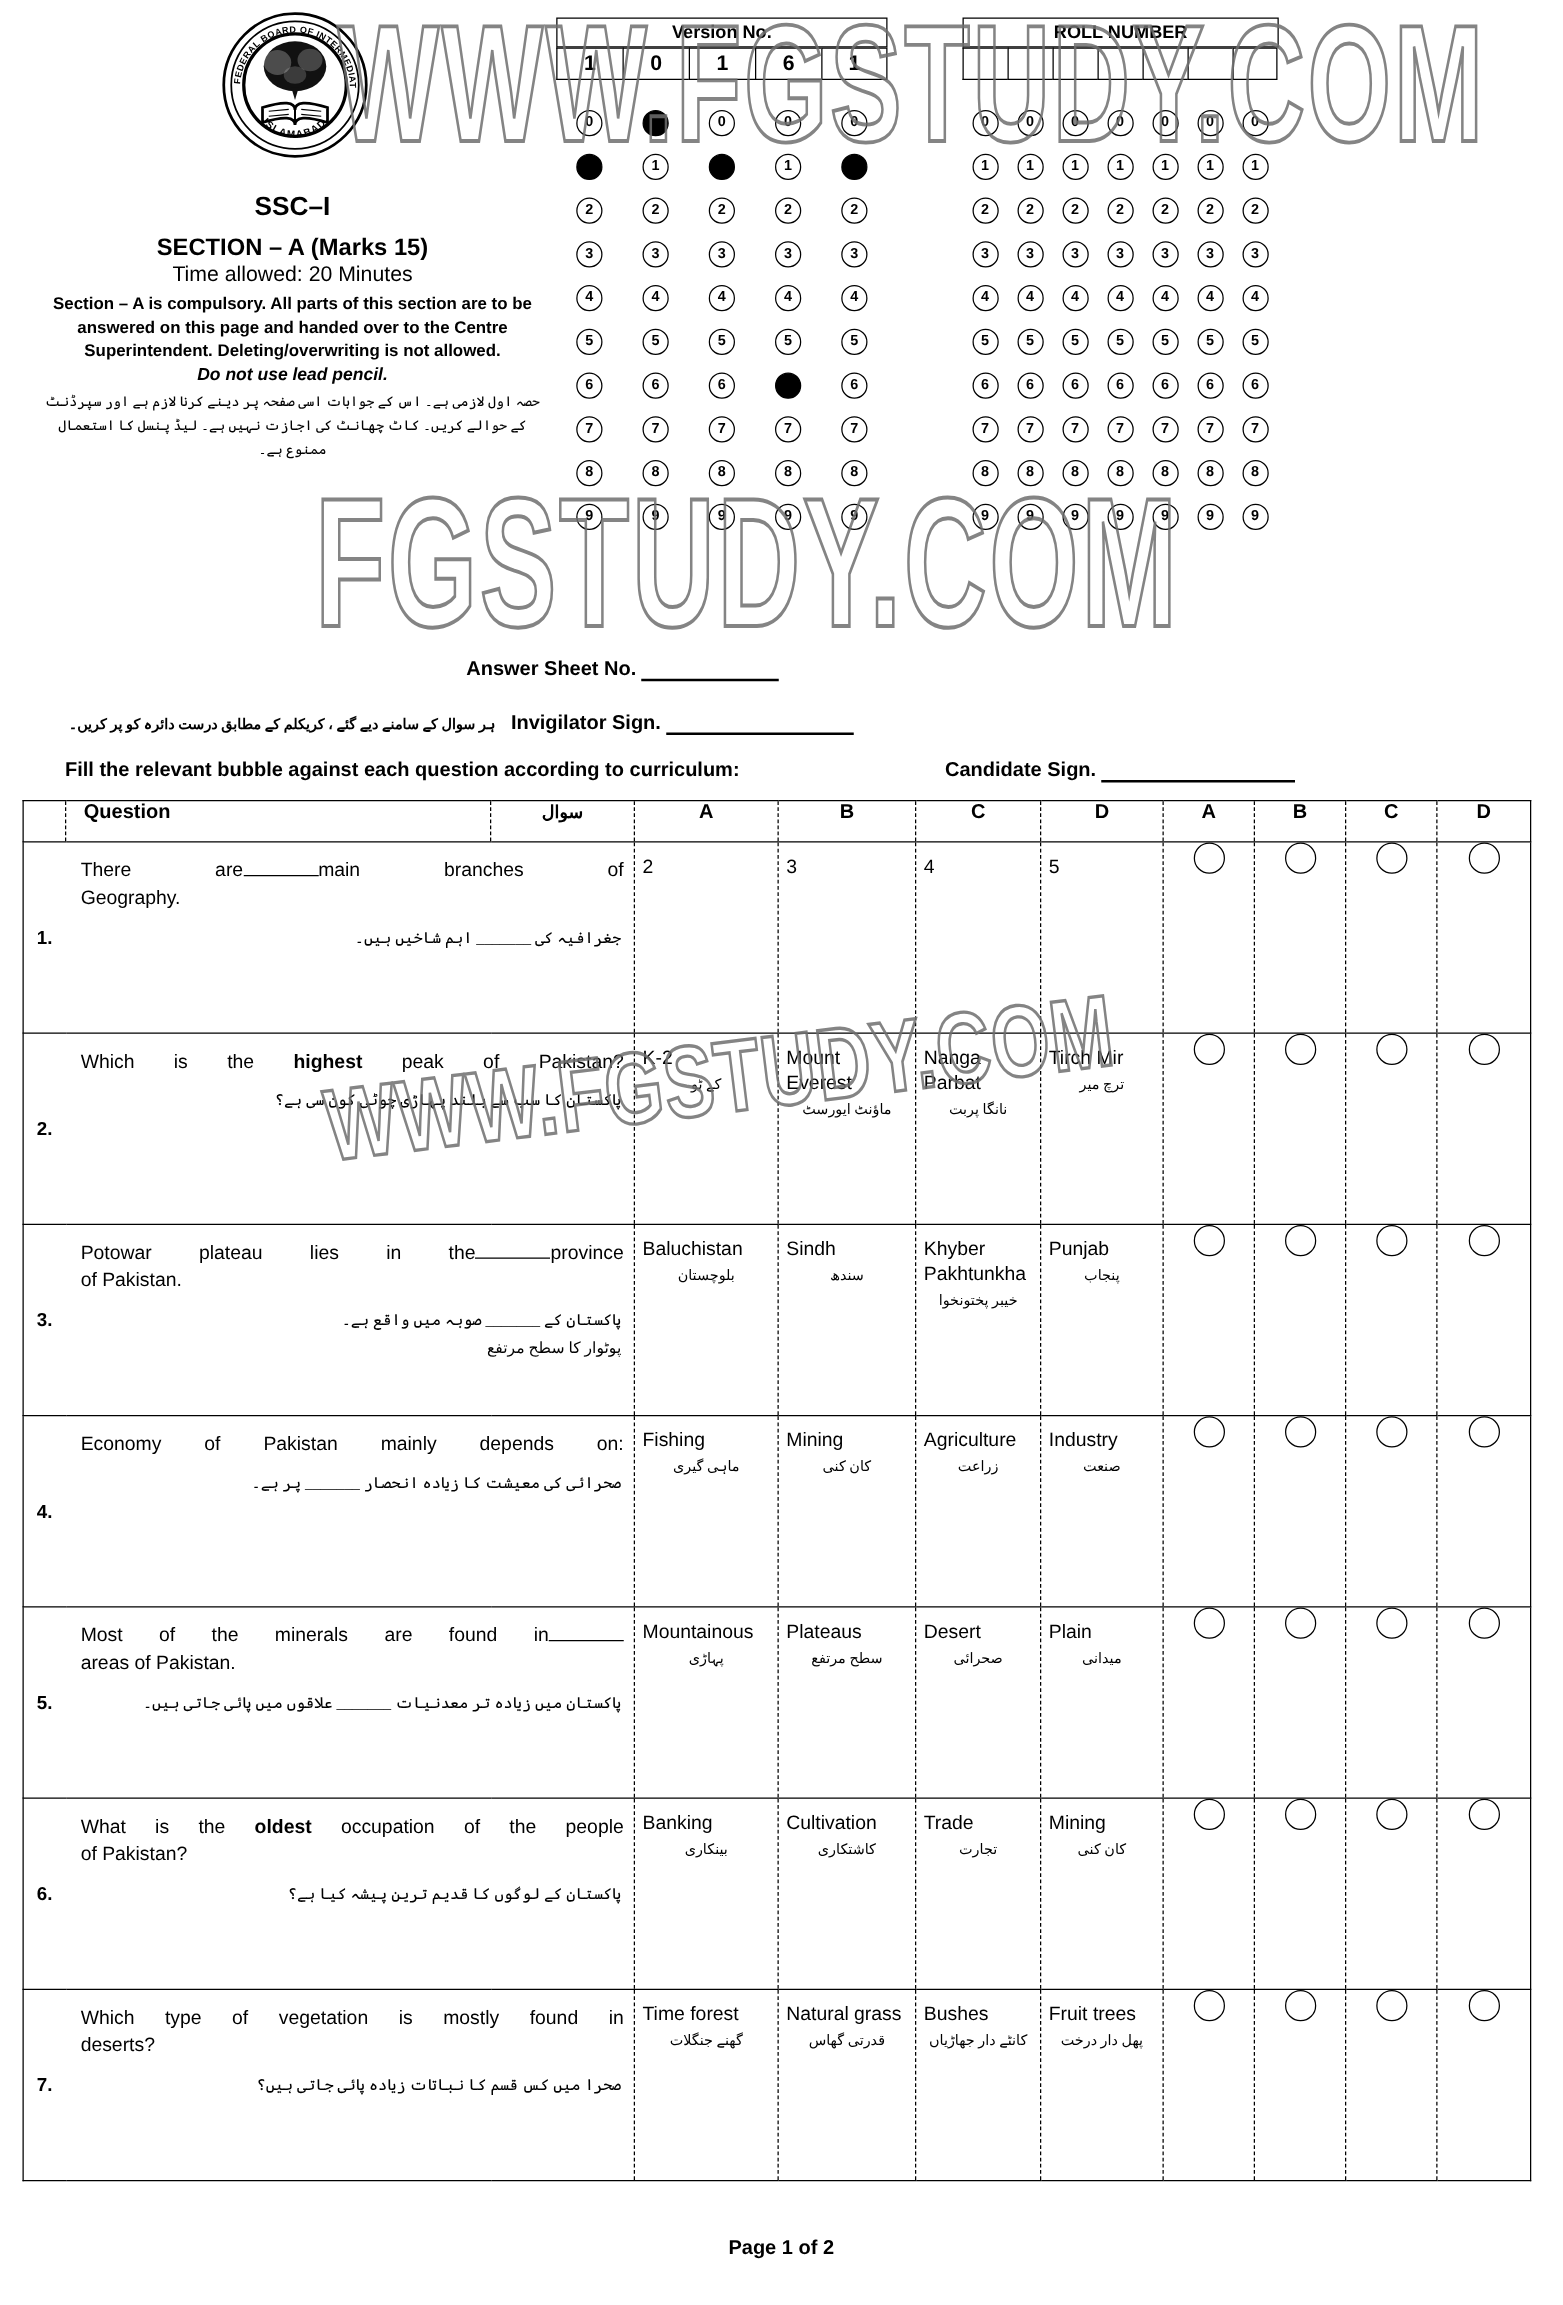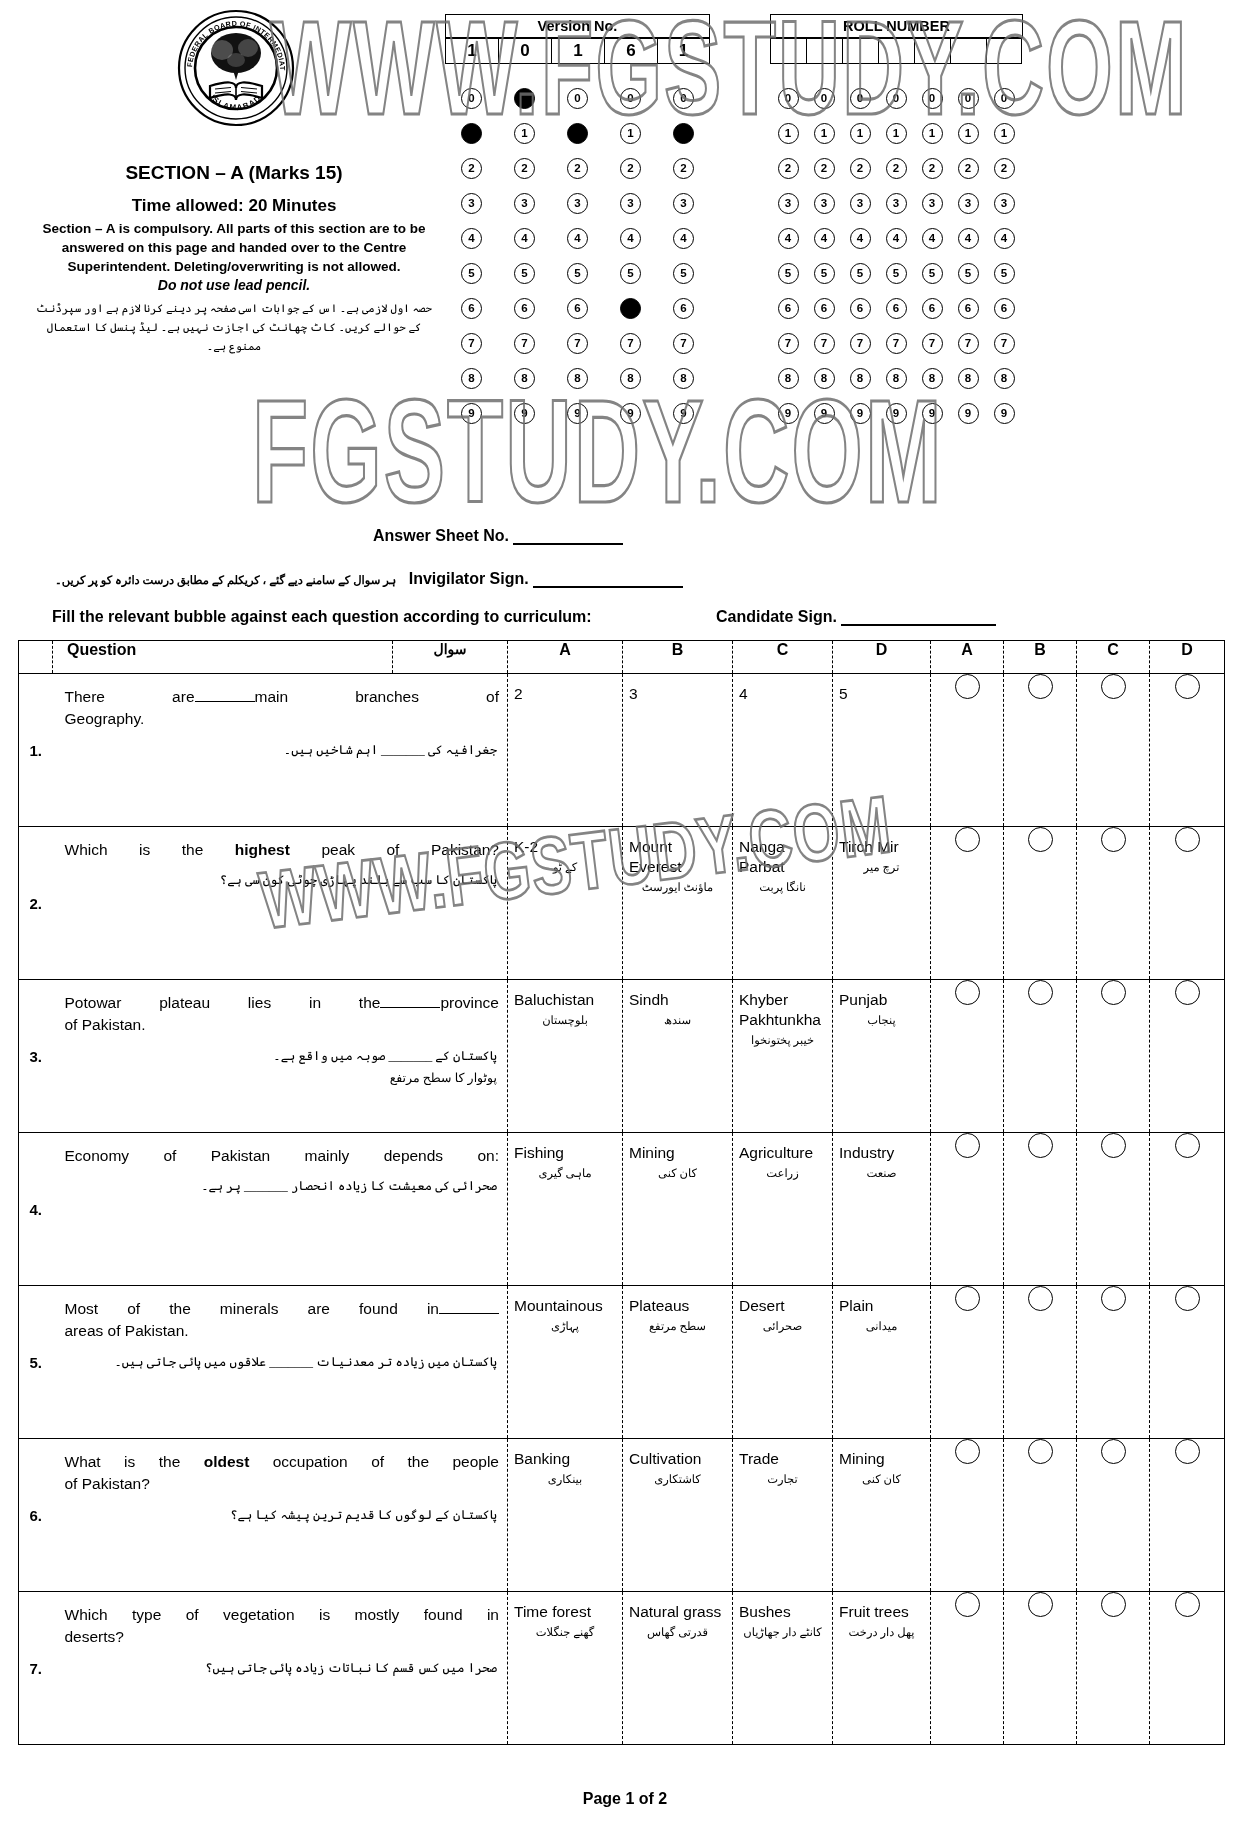--- a/index.html
+++ b/index.html
@@ -25,21 +25,21 @@
   .logo{
     position:absolute;left:176px;top:8px;width:120px;height:120px;z-index:5;
   }
 
   .titleblock{
     position:absolute;left:34px;top:152px;width:400px;text-align:center;z-index:6;
   }
   .t-main{font-size:23px;font-weight:700;letter-spacing:.3px;line-height:1.16;}
   .t-sub{font-size:21px;font-weight:700;margin-top:2px;}
   .t-sec{font-size:19px;font-weight:700;margin-top:10px;}
-  .t-time{font-size:17px;font-weight:700;margin-top:12px;}
+  .t-time{font-size:17px;font-weight:400;margin-top:0;}
   .t-note{font-size:13.5px;font-weight:700;line-height:1.42;margin-top:3px;}
   .t-ital{font-size:14px;font-weight:700;font-style:italic;margin-top:1px;}
   .t-urdu{font-size:11px;line-height:1.7;margin-top:6px;direction:rtl;font-family:"Liberation Serif",serif;}
 
   
   .boxrow{position:absolute;z-index:6;}
   .vbox{left:445px;top:14px;}
   .rbox{left:770px;top:14px;}
   .hdrcell{
     border:1.6px solid #000;height:24px;display:flex;align-items:center;
@@ -154,20 +154,21 @@
     <text font-size="7.2" font-weight="bold" font-family="Liberation Sans, sans-serif" letter-spacing=".4">
       <textPath href="#arcTop" startOffset="2%">FEDERAL BOARD OF INTERMEDIATE AND SECONDARY EDUCATION</textPath>
     </text>
     <text font-size="8" font-weight="bold" font-family="Liberation Sans, sans-serif" letter-spacing="1.2">
       <textPath href="#arcBot" startOffset="22%">ISLAMABAD</textPath>
     </text>
   </svg>
 </div>
 
 <div class="titleblock">
+  <div class="t-sub">SSC–I</div>
   <div class="t-sec">SECTION – A (Marks 15)</div>
   <div class="t-time">Time allowed: 20 Minutes</div>
   <div class="t-note">Section – A is compulsory. All parts of this section are to be answered on this page and handed over to the Centre Superintendent. Deleting/overwriting is not allowed.</div>
   <div class="t-ital">Do not use lead pencil.</div>
   <div class="t-urdu">حصہ اول لازمی ہے۔ اس کے جوابات اسی صفحہ پر دینے کرنا لازم ہے اور سپرڈنٹ کے حوالے کریں۔ کاٹ چھانٹ کی اجازت نہیں ہے۔ لیڈ پنسل کا استعمال ممنوع ہے۔</div>
 </div>
 
 <div class="boxrow vbox">
   <div class="hdrcell" style="width:265px;">Version No.</div>
   <div class="vgrid-head">
@@ -606,21 +607,21 @@
 <div class="signline" style="left:55px;top:570px;width:700px;">
   <span class="urdu-inline">ہر سوال کے سامنے دیے گئے ، کریکلم کے مطابق درست دائرہ کو پر کریں۔</span>
   <span style="margin-left:8px;">Invigilator Sign.</span>
   <span class="uline" style="width:150px;"></span>
 </div>
 
 <div class="signline" style="left:52px;top:608px;">
   <span>Fill the relevant bubble against each question according to curriculum:</span>
 </div>
 
-<div class="signline" style="left:716px;top:608px;">
+<div class="signline" style="left:756px;top:608px;">
   <span>Candidate Sign.</span>
   <span class="uline" style="width:155px;"></span>
 </div>
 
 <table class="qt">
   <colgroup>
     <col style="width:34px">
     <col style="width:340px">
     <col style="width:115px">
     <col style="width:115px">

